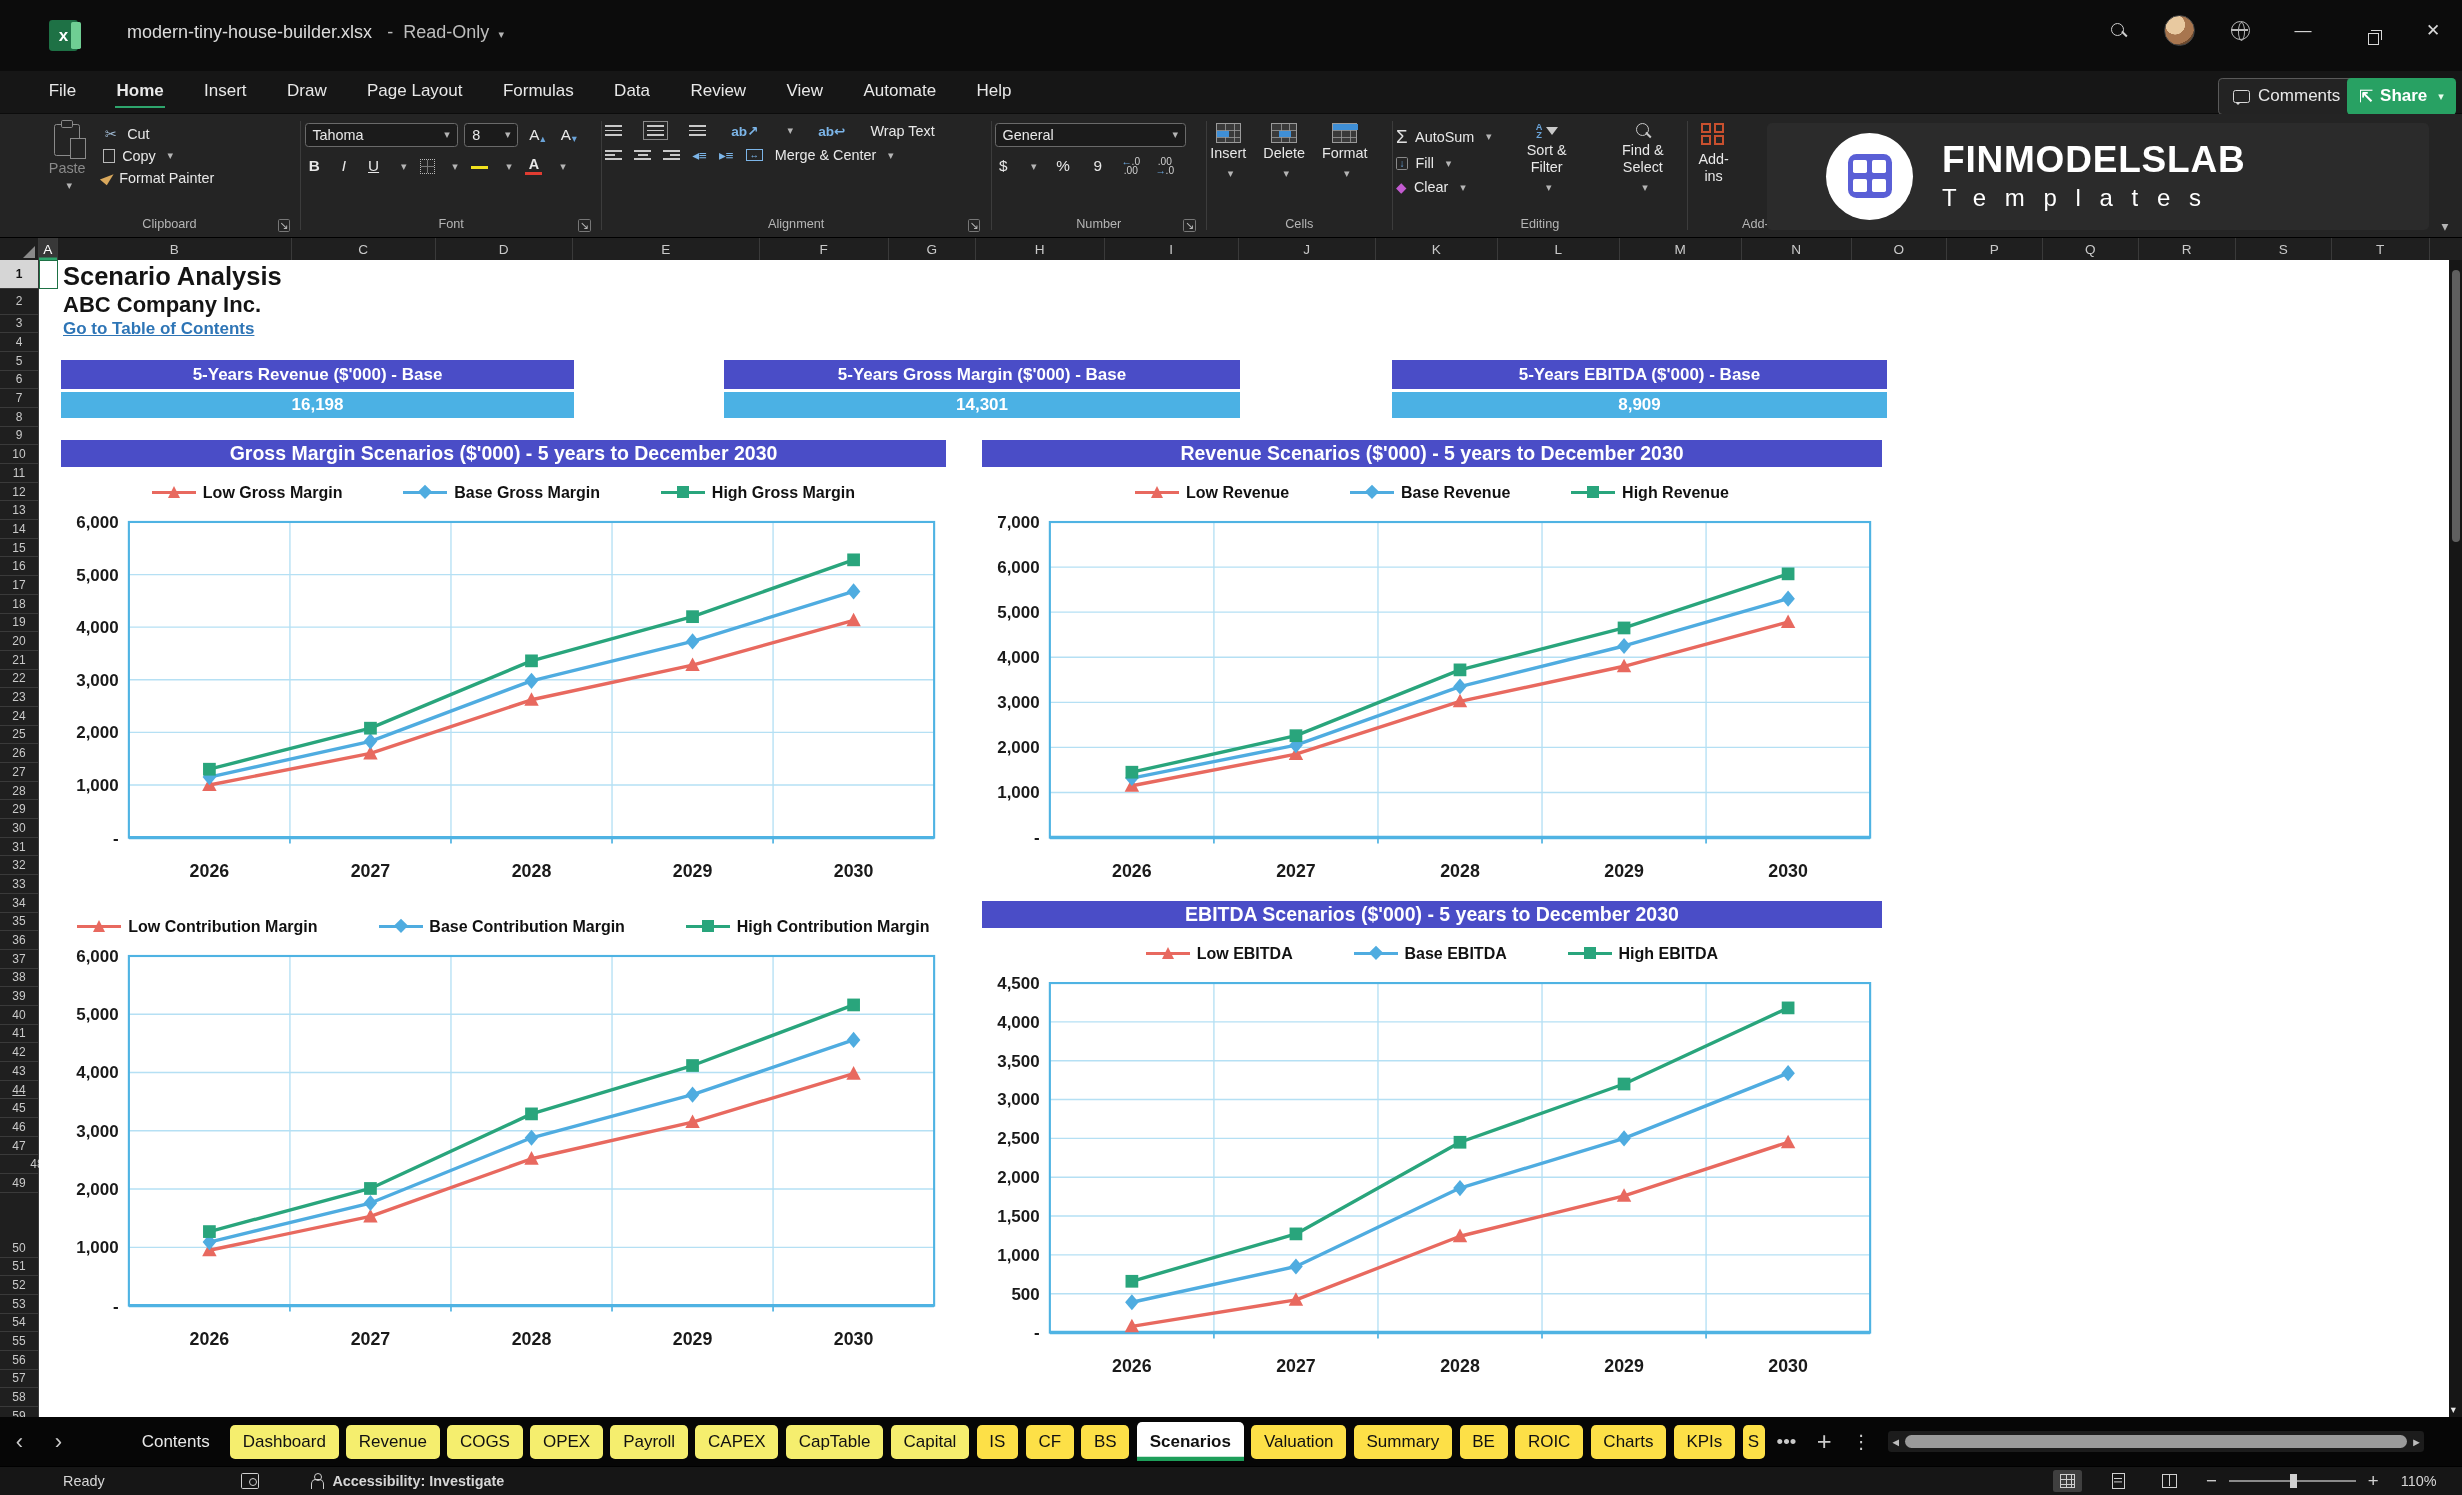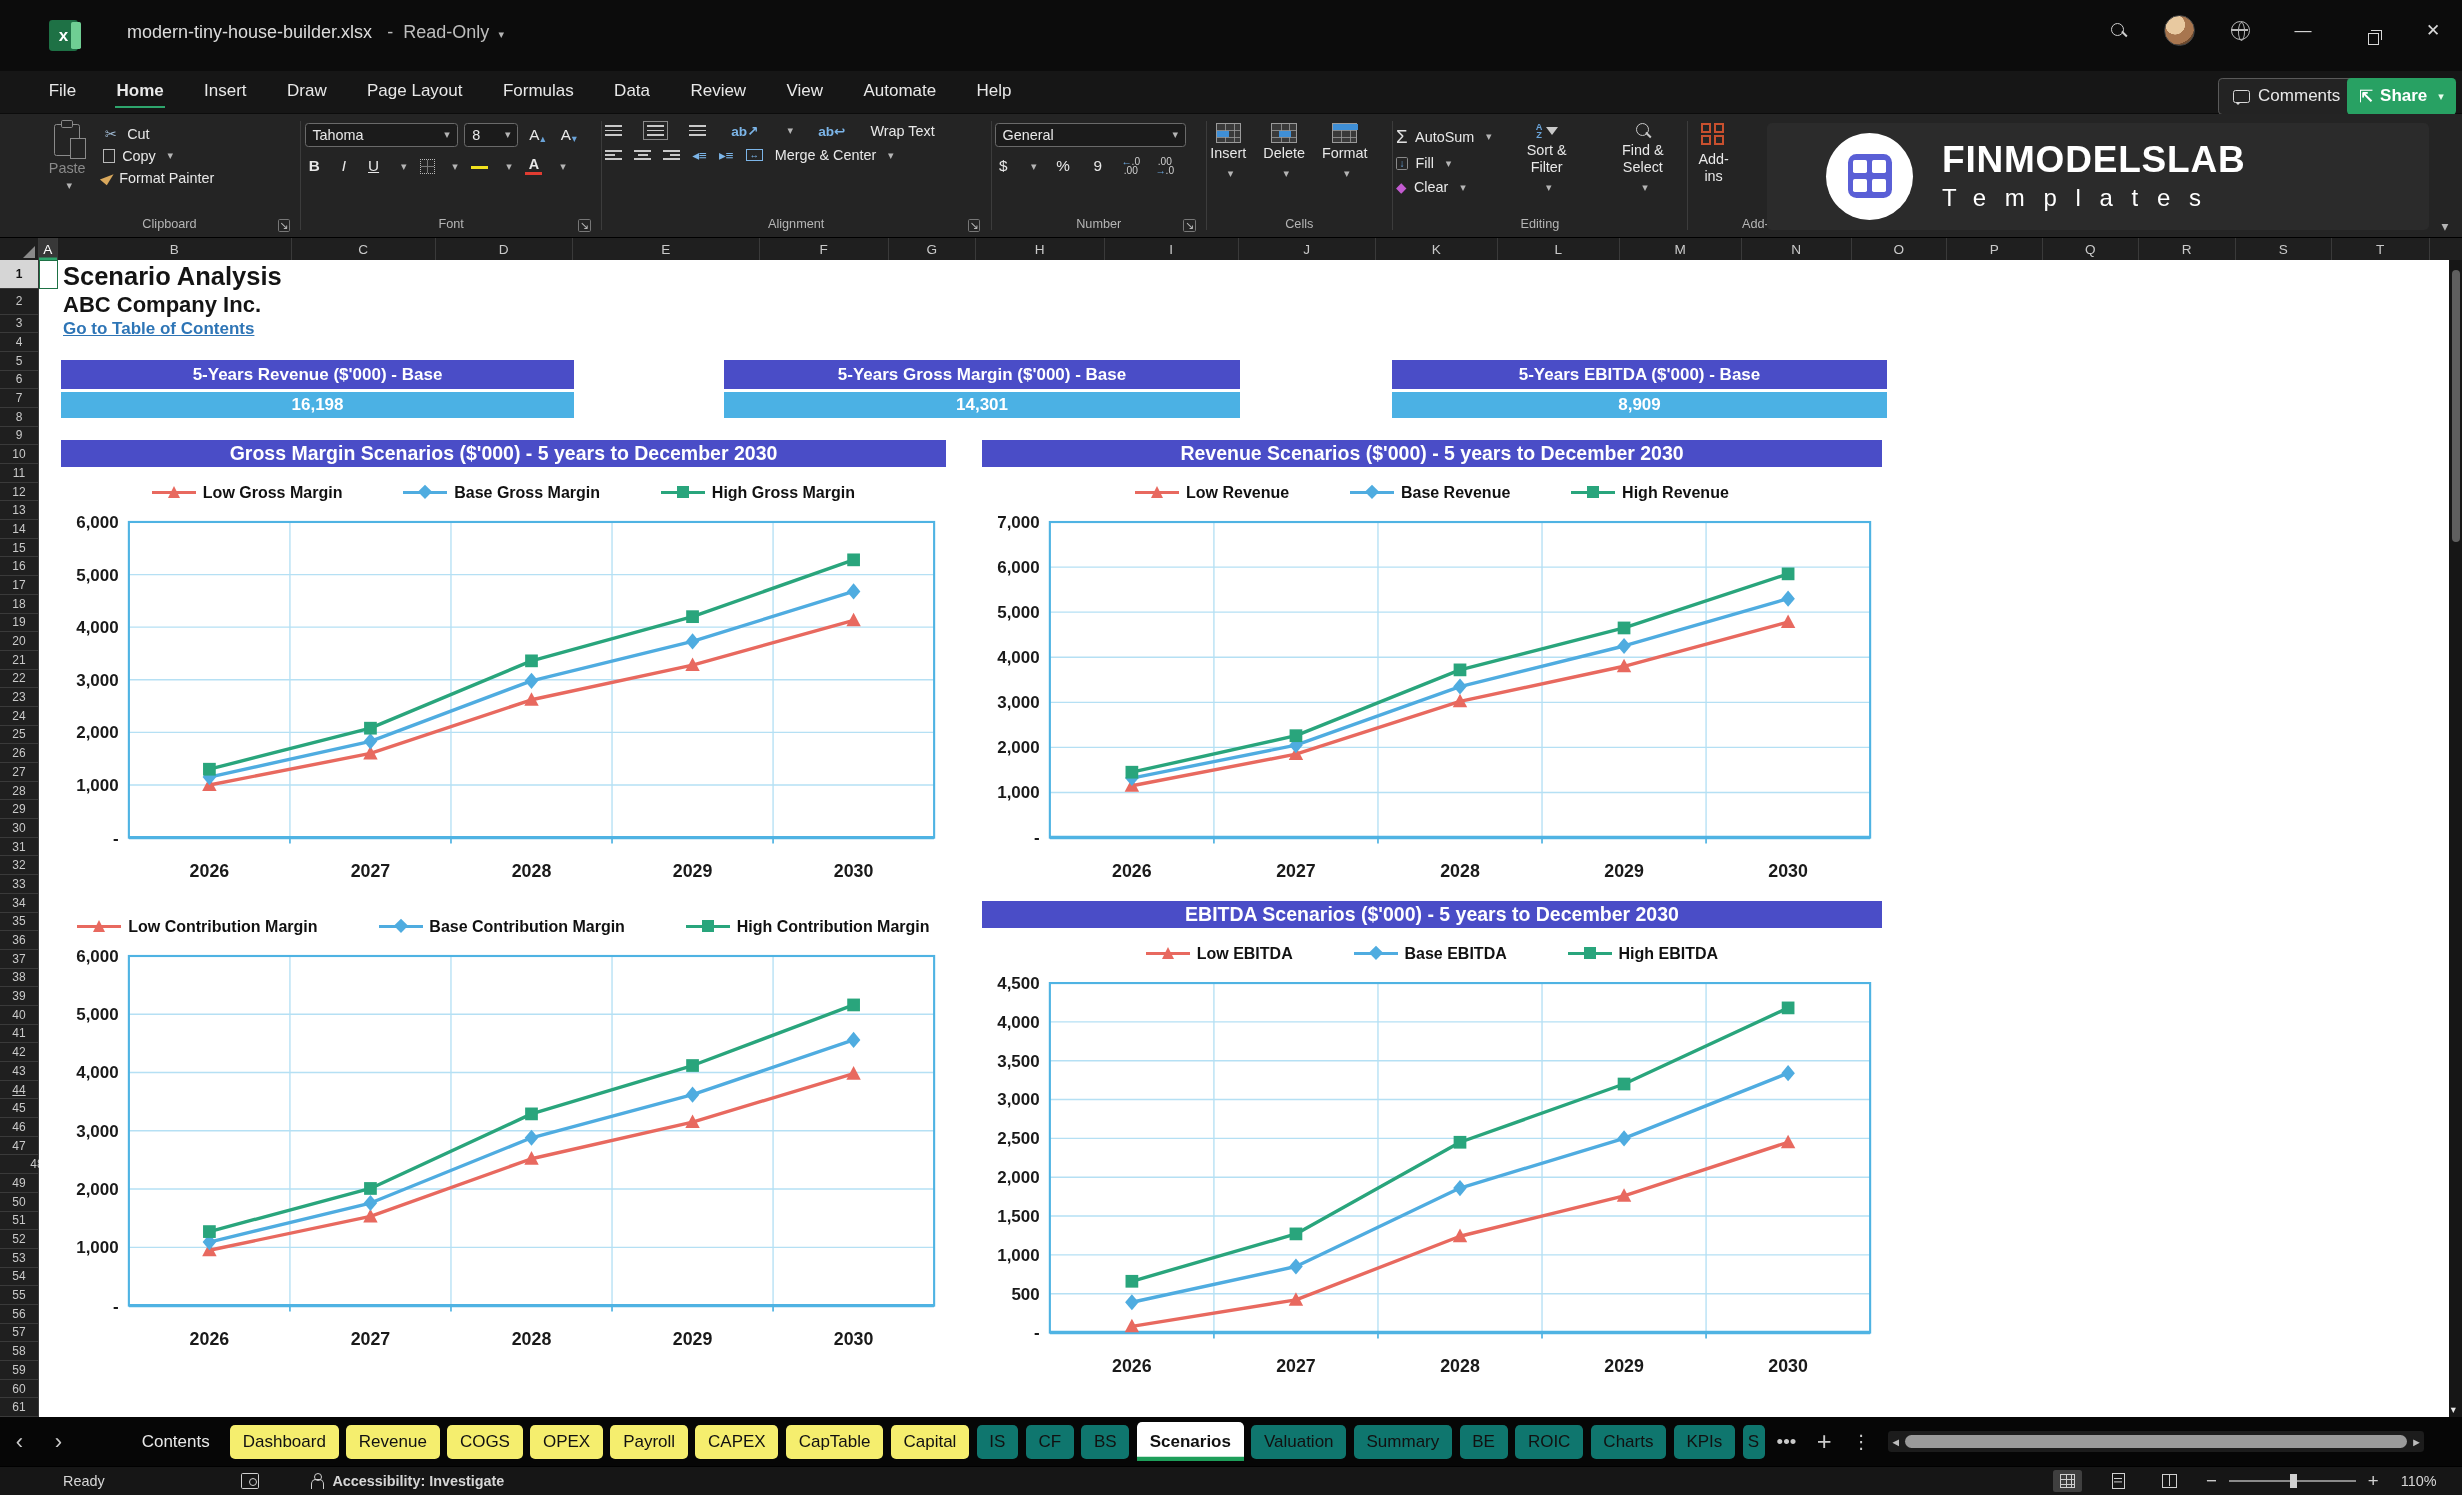--- a/index.html
+++ b/index.html
@@ -145,21 +145,21 @@
   .mk-tri{width:0;height:0;border-left:6.8px solid transparent;border-right:6.8px solid transparent;}
   .chart-plot{margin-top:5.1px;}
 
   
   .tabbar{position:absolute;left:0;top:1417px;width:2462px;height:49px;background:#060606;display:flex;align-items:center;}
   .tab-nav{color:#c9c9c9;font-size:22px;width:39px;text-align:center;}
   .tabs{display:flex;align-items:center;gap:7.6px;margin-left:51px;}
   .tab{height:34px;padding:0 12.7px;border-radius:5.1px;display:flex;align-items:center;font-size:17px;color:#111;white-space:nowrap;}
   .tab.plain{background:transparent;color:#e8e8e8;}
   .tab.yellow{background:#f5ee6e;}
-  .tab.blue{background:#0f766e;}
+  .tab.blue{background:#fde047;}
   .tab.cut{width:22px;padding:0 5.1px;overflow:hidden;}
   .tab.active{background:#fff;font-weight:bold;box-shadow:inset 0 -4.2px 0 #1e9e5a;height:39px;border-radius:5.1px 5.1px 0 0;}
   .tab-extra{color:#c9c9c9;font-size:18.7px;margin-left:12px;display:flex;gap:20.4px;align-items:center;}
   .hscroll{position:absolute;left:1888px;top:14.4px;width:536px;height:20.4px;background:#1c1c1c;border-radius:3.4px;display:flex;align-items:center;}
   .hscroll .arw{color:#bdbdbd;font-size:11px;width:15.3px;text-align:center;}
   .hscroll .thumb{height:13.6px;flex:1;background:#9a9a9a;border-radius:6.8px;margin:0 1.7px;}
 
   
   .statusbar{position:absolute;left:0;top:1466px;width:2462px;height:29px;background:#161616;border-top:0.8px solid #000;display:flex;align-items:center;color:#d6d6d6;font-size:14.4px;}
   .sb-ready{margin-left:63px;}
@@ -557,21 +557,21 @@
       <div class="rcell" style="height: 18.7px;">40</div>
       <div class="rcell" style="height: 18.7px;">41</div>
       <div class="rcell" style="height: 18.7px;">42</div>
       <div class="rcell" style="height: 18.7px;">43</div>
       <div class="rcell" style="height: 18.7px; text-decoration: underline;">44</div>
       <div class="rcell" style="height: 18.7px;">45</div>
       <div class="rcell" style="height: 18.7px;">46</div>
       <div class="rcell" style="height: 18.7px;">47</div>
       <div class="rcell" style="height: 18.7px; padding-left: 36px;">48</div>
       <div class="rcell" style="height: 18.7px;">49</div>
-      <div class="rcell" style="height: 18.7px;">50</div>
+      <div class="rcell" style="height: 18.7px; margin-top: 46px;">50</div>
       <div class="rcell" style="height: 18.7px;">51</div>
       <div class="rcell" style="height: 18.7px;">52</div>
       <div class="rcell" style="height: 18.7px;">53</div>
       <div class="rcell" style="height: 18.7px;">54</div>
       <div class="rcell" style="height: 18.7px;">55</div>
       <div class="rcell" style="height: 18.7px;">56</div>
       <div class="rcell" style="height: 18.7px;">57</div>
       <div class="rcell" style="height: 18.7px;">58</div>
       <div class="rcell" style="height: 18.7px;">59</div>
       <div class="rcell" style="height: 18.7px;">60</div>

